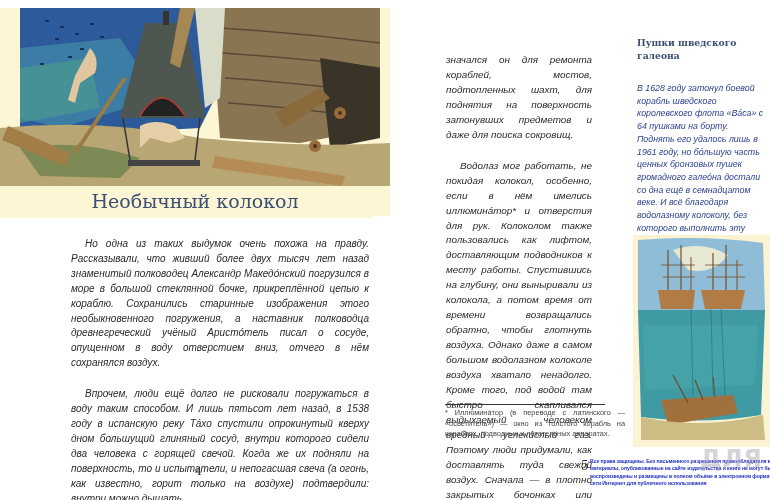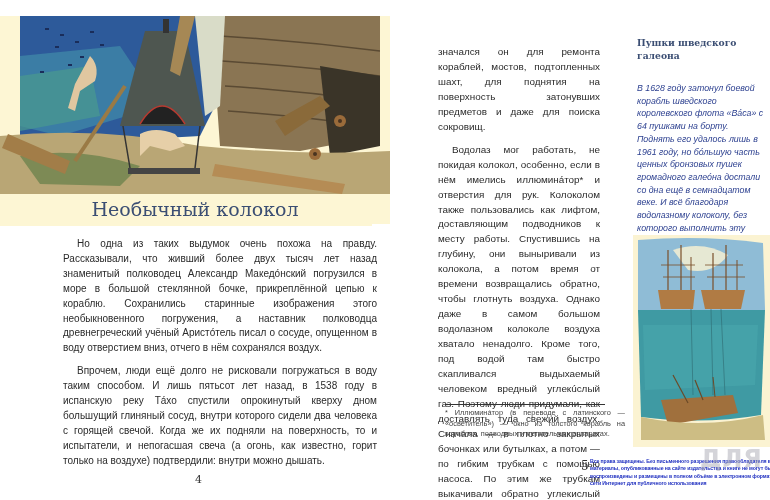--- a/index.html
+++ b/index.html
@@ -1,32 +1,32 @@
 <!DOCTYPE html>
 <html><head>
 <meta charset="utf-8">
 <style>
   html, body { margin:0; padding:0; }
   body { width:770px; height:500px; background:#ffffff; position:relative; overflow:hidden;
          font-family:"DejaVu Sans", sans-serif; color:#2a2a2a; }
-  .page { position:absolute; top:16px; height:372px; }
+  .page { position:absolute; top:8px; height:372px; }
   .page-left { left:0; width:395px; }
 
   
   .illus-left { position:absolute; left:0; top:0; width:390px; height:178px; background:#fdf6d4; overflow:hidden; }
   .illus-left svg { position:absolute; left:0; top:0; }
 
   .title { position:absolute; left:0; width:390px; top:178px; height:30px; text-align:center;
            font-family:"DejaVu Serif", serif; font-size:19px; color:#3b4e73; background:#fdf6d4;
            line-height:30px; }
   .title-bg { position:absolute; left:0; top:178px; width:372px; height:32px; background:#fdf6d4; }
 
   .body-text { position:absolute; font-family:"Liberation Sans", sans-serif; font-size:10px; line-height:14.9px;
                color:#2a2a2a; text-align:justify; }
-  .body-text p { margin:8px; text-indent:14px; }
+  .body-text p { margin:16px; text-indent:14px;font-style:italic; }
   .body-text p.cont { text-indent:0; }
   .left-col { left:55px; top:213px; width:330px; }
 
   .page-num { position:absolute; font-family:"DejaVu Serif", serif; font-size:11px; color:#333; }
 
   .right-col { left:35px; top:37px; width:178px; font-size:9.9px; line-height:14.95px; }
 
   .footnote-rule { position:absolute; left:445px; top:404px; width:160px; border-top:1px solid #333; }
   .footnote { position:absolute; left:445px; top:408px; width:180px; font-family:"Liberation Sans", sans-serif;
               font-size:7.4px; line-height:10.5px; color:#444; text-align:justify; }

